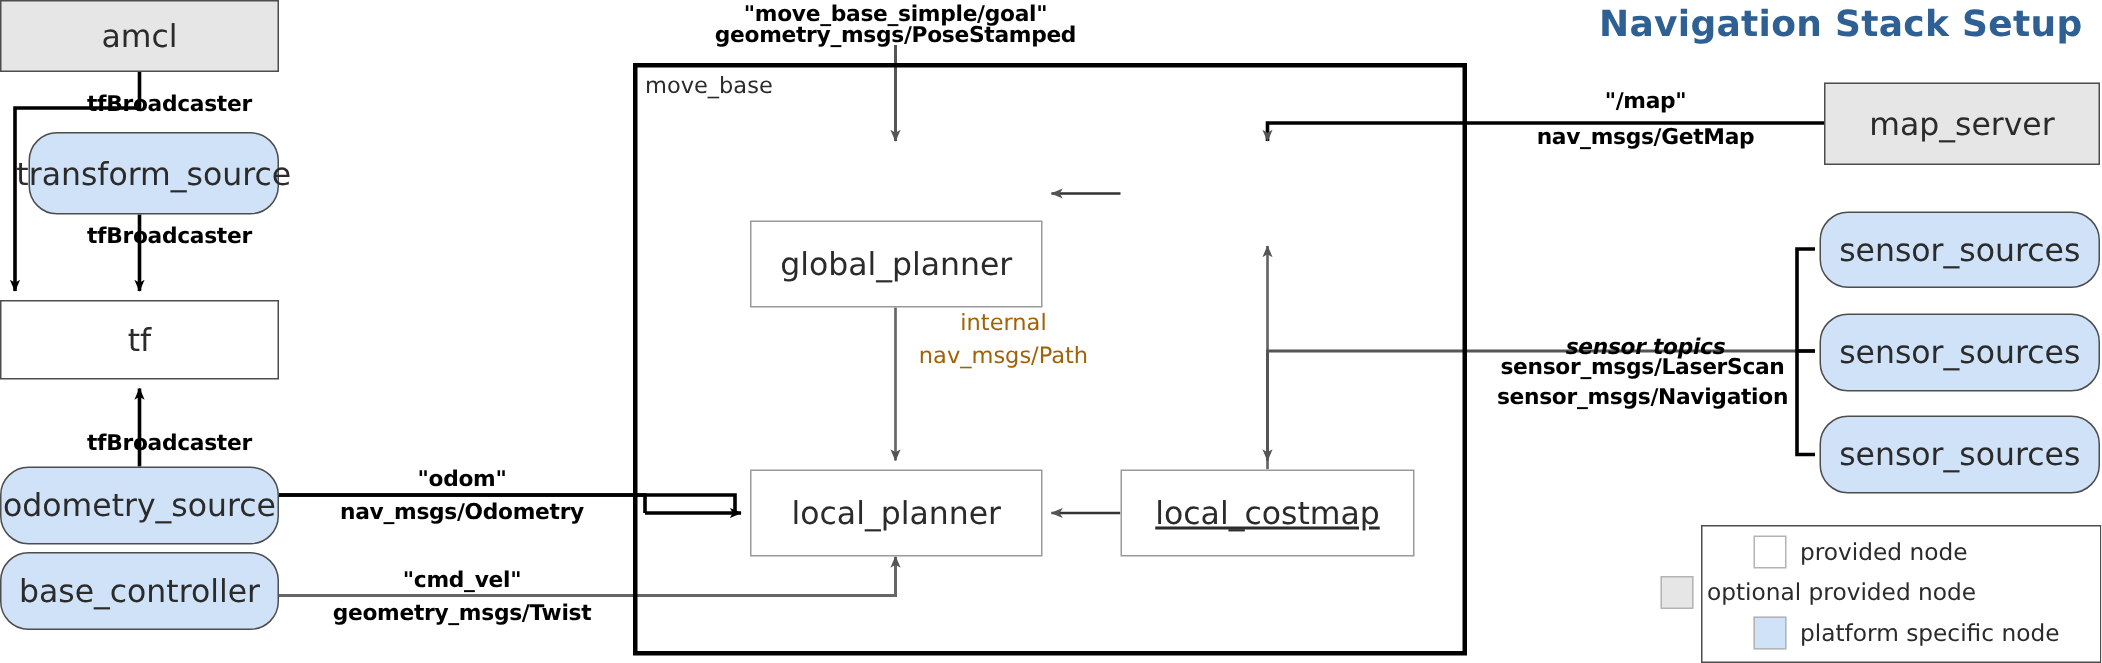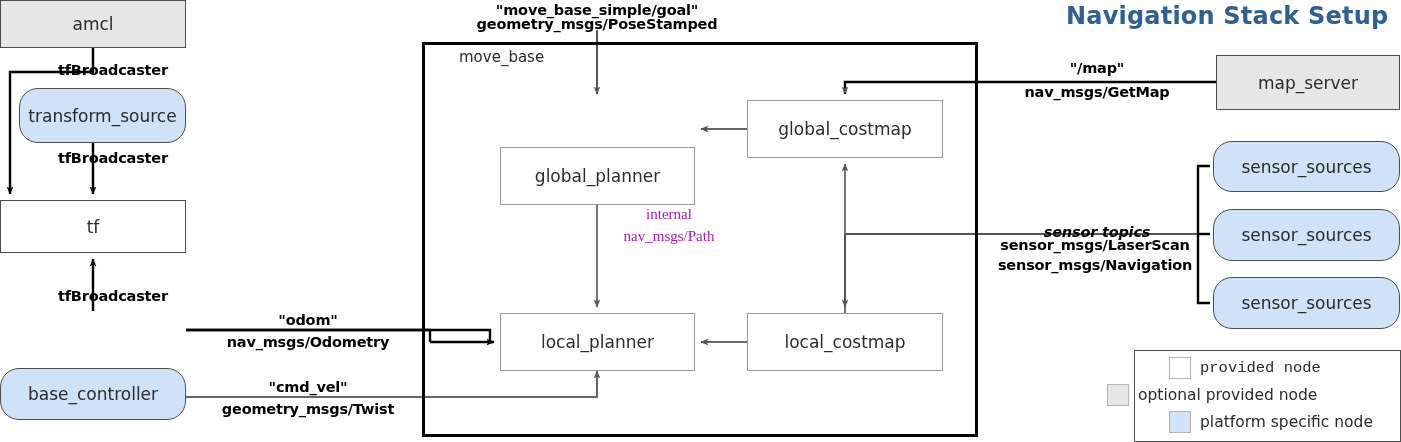--- a/index.html
+++ b/index.html
@@ -7,21 +7,21 @@
     position:relative;
     width:1401px;height:442px;
     background:#ffffff;
     font-family:"DejaVu Sans", sans-serif;
     overflow:hidden;
   }
   .node{
     position:absolute;
     box-sizing:border-box;
     display:flex;align-items:center;justify-content:center;
-    font-size:17px;
+    font-size:21px;
     color:#2b2b2b;
     border:1px solid #4d4d4d;
     background:#ffffff;
     white-space:nowrap;
   }
   .node.optional{background:#e6e6e6;border-color:#4d4d4d;}
   .node.platform{background:#cfe2f7;border-color:#4d4d4d;border-radius:19px;}
   .node.provided{background:#ffffff;border-color:#4d4d4d;}
   .node.inner{border:1px solid #9a9a9a;background:#ffffff;}
   .container-box{
@@ -41,24 +41,23 @@
     font-weight:bold;
     color:#000000;
     white-space:nowrap;
     text-align:center;
     letter-spacing:-0.2px;
   }
   .edge-label.italic{font-style:italic;}
   .plain-label{
     position:absolute;
     font-size:15px;
-    color:#a21caf;
+    color:#a16207;
     white-space:nowrap;
     text-align:center;
-    font-family:Liberation Serif, serif;
   }
   .title{
     position:absolute;
     font-size:24px;
     font-weight:bold;
     color:#2e6094;
     white-space:nowrap;
     letter-spacing:0.2px;
   }
   .legend{
@@ -128,63 +127,63 @@
   </svg>
 
   <div class="title" style="left:1066px;top:2px;">Navigation Stack Setup</div>
 
   <div class="node optional" style="left:0px;top:0px;width:186px;height:48px;">amcl</div>
 
   <div class="node platform" style="left:19px;top:88px;width:167px;height:55px;">transform_source</div>
 
   <div class="node provided" style="left:0px;top:200px;width:186px;height:53px;">tf</div>
 
+  <div class="node platform" style="left:0px;top:311px;width:186px;height:52px;">odometry_source</div>
 
   <div class="node platform" style="left:0px;top:368px;width:186px;height:52px;">base_controller</div>
 
   <div class="edge-label" style="left:58px;top:62px;">tfBroadcaster</div>
   <div class="edge-label" style="left:58px;top:150px;">tfBroadcaster</div>
   <div class="edge-label" style="left:58px;top:288px;">tfBroadcaster</div>
 
   <div class="edge-label" style="left:190px;top:312px;width:236px;">"odom"</div>
   <div class="edge-label" style="left:190px;top:334px;width:236px;">nav_msgs/Odometry</div>
 
   <div class="edge-label" style="left:190px;top:379px;width:236px;">"cmd_vel"</div>
   <div class="edge-label" style="left:190px;top:401px;width:236px;">geometry_msgs/Twist</div>
 
   <div class="container-box" style="left:422px;top:42px;width:556px;height:395px;"></div>
-  <div class="container-label" style="left:430px;top:48px;margin-left:29px;">move_base</div>
+  <div class="container-label" style="left:430px;top:48px;">move_base</div>
 
   <div class="edge-label" style="left:437px;top:2px;width:320px;">"move_base_simple/goal"</div>
   <div class="edge-label" style="left:437px;top:16px;width:320px;">geometry_msgs/PoseStamped</div>
 
   <div class="node inner" style="left:500px;top:100px;width:195px;height:58px;margin-top:47px;">global_planner</div>
-  <div class="node inner" style="left:747px;top:100px;width:196px;height:58px;">global_costmap</div>
   <div class="node inner" style="left:500px;top:313px;width:195px;height:58px;">local_planner</div>
-  <div class="node inner" style="left:747px;top:313px;width:196px;height:58px;">local_costmap</div>
+  <div class="node inner" style="left:747px;top:313px;width:196px;height:58px;text-decoration:underline;">local_costmap</div>
 
   <div class="plain-label" style="left:604px;top:206px;width:130px;">internal</div>
   <div class="plain-label" style="left:600px;top:228px;width:138px;">nav_msgs/Path</div>
 
   <div class="node optional" style="left:1216px;top:55px;width:184px;height:55px;">map_server</div>
 
   <div class="node platform" style="left:1213px;top:141px;width:187px;height:51px;">sensor_sources</div>
   <div class="node platform" style="left:1213px;top:209px;width:187px;height:52px;">sensor_sources</div>
   <div class="node platform" style="left:1213px;top:277px;width:187px;height:52px;">sensor_sources</div>
 
   <div class="edge-label" style="left:985px;top:60px;width:224px;">"/map"</div>
   <div class="edge-label" style="left:985px;top:84px;width:224px;">nav_msgs/GetMap</div>
 
   <div class="edge-label italic" style="left:985px;top:224px;width:224px;">sensor topics</div>
   <div class="edge-label" style="left:978px;top:237px;width:234px;">sensor_msgs/LaserScan</div>
   <div class="edge-label" style="left:978px;top:257px;width:234px;">sensor_msgs/Navigation</div>
 
   <div class="legend" style="left:1134px;top:350px;width:267px;height:92px;"></div>
 
-  <div class="legend-row" style="left:1169px;top:357px;font-family:Liberation Mono, monospace;">
+  <div class="legend-row" style="left:1169px;top:357px;">
     <span class="legend-sw" style="background:#ffffff;"></span>
     <span>provided node</span>
   </div>
 
   <div class="legend-row" style="left:1107px;top:384px;">
     <span class="legend-sw" style="background:#e6e6e6;"></span>
     <span>optional provided node</span>
   </div>
 
   <div class="legend-row" style="left:1169px;top:411px;">

